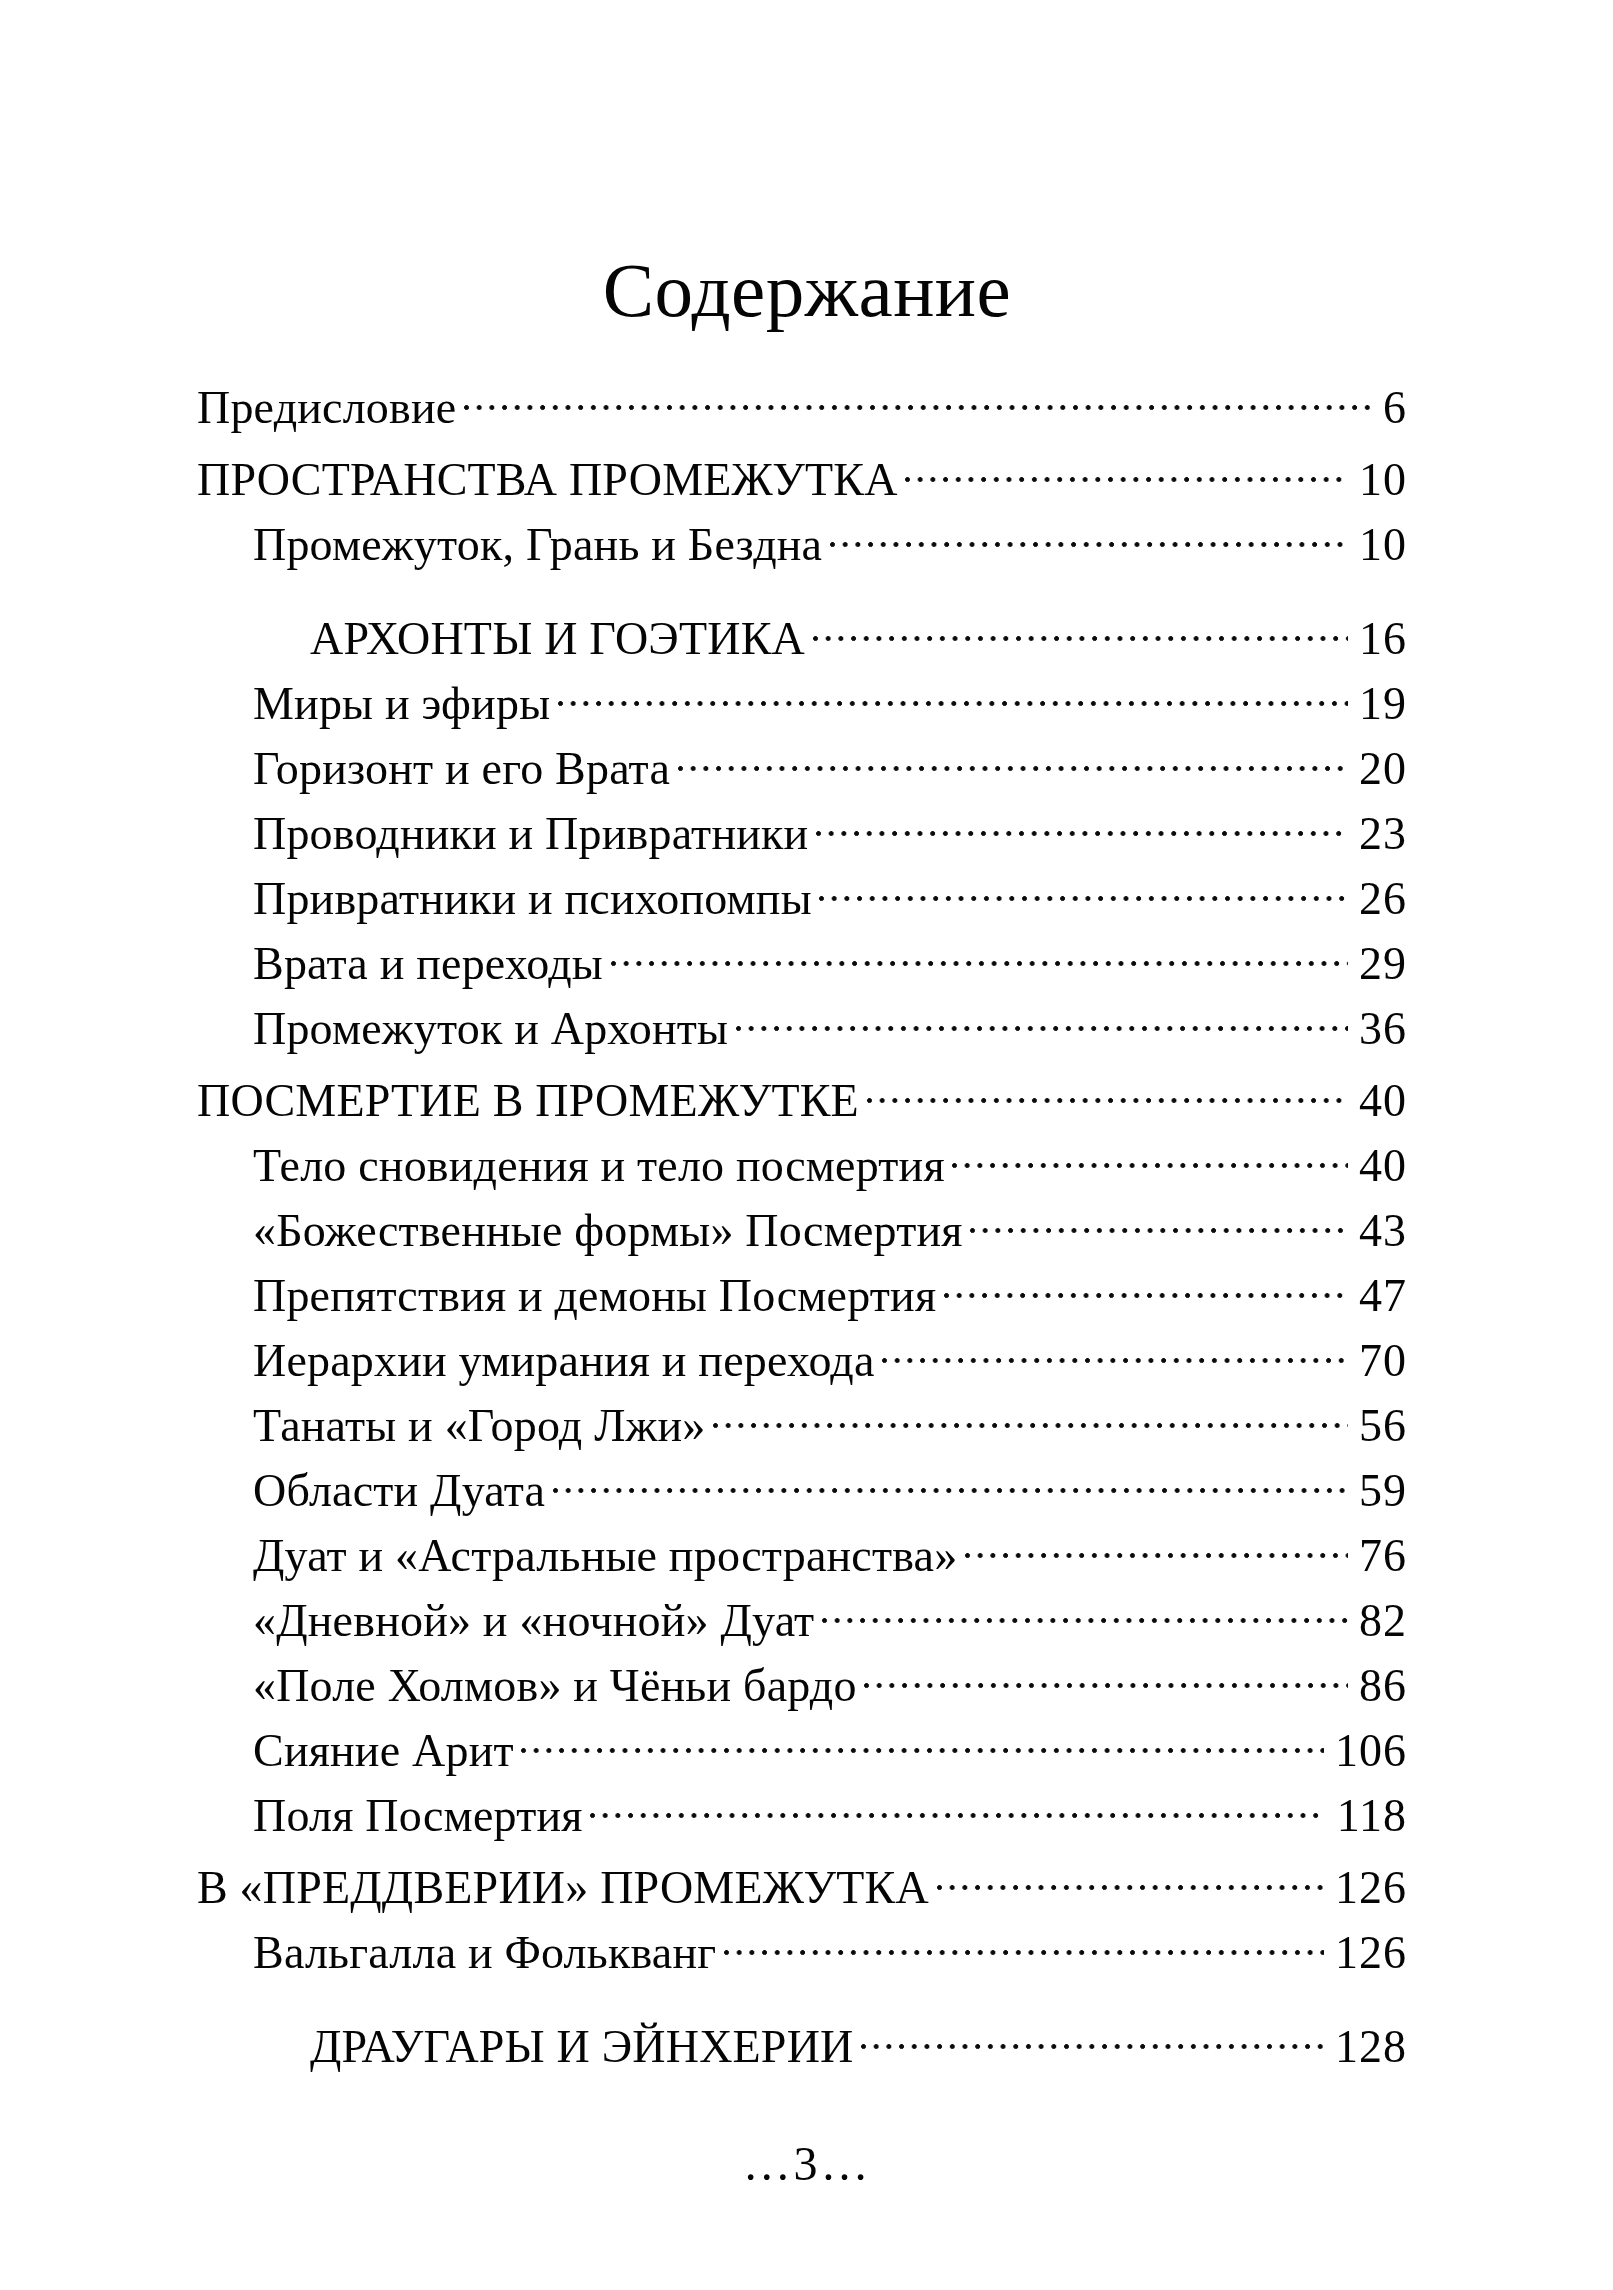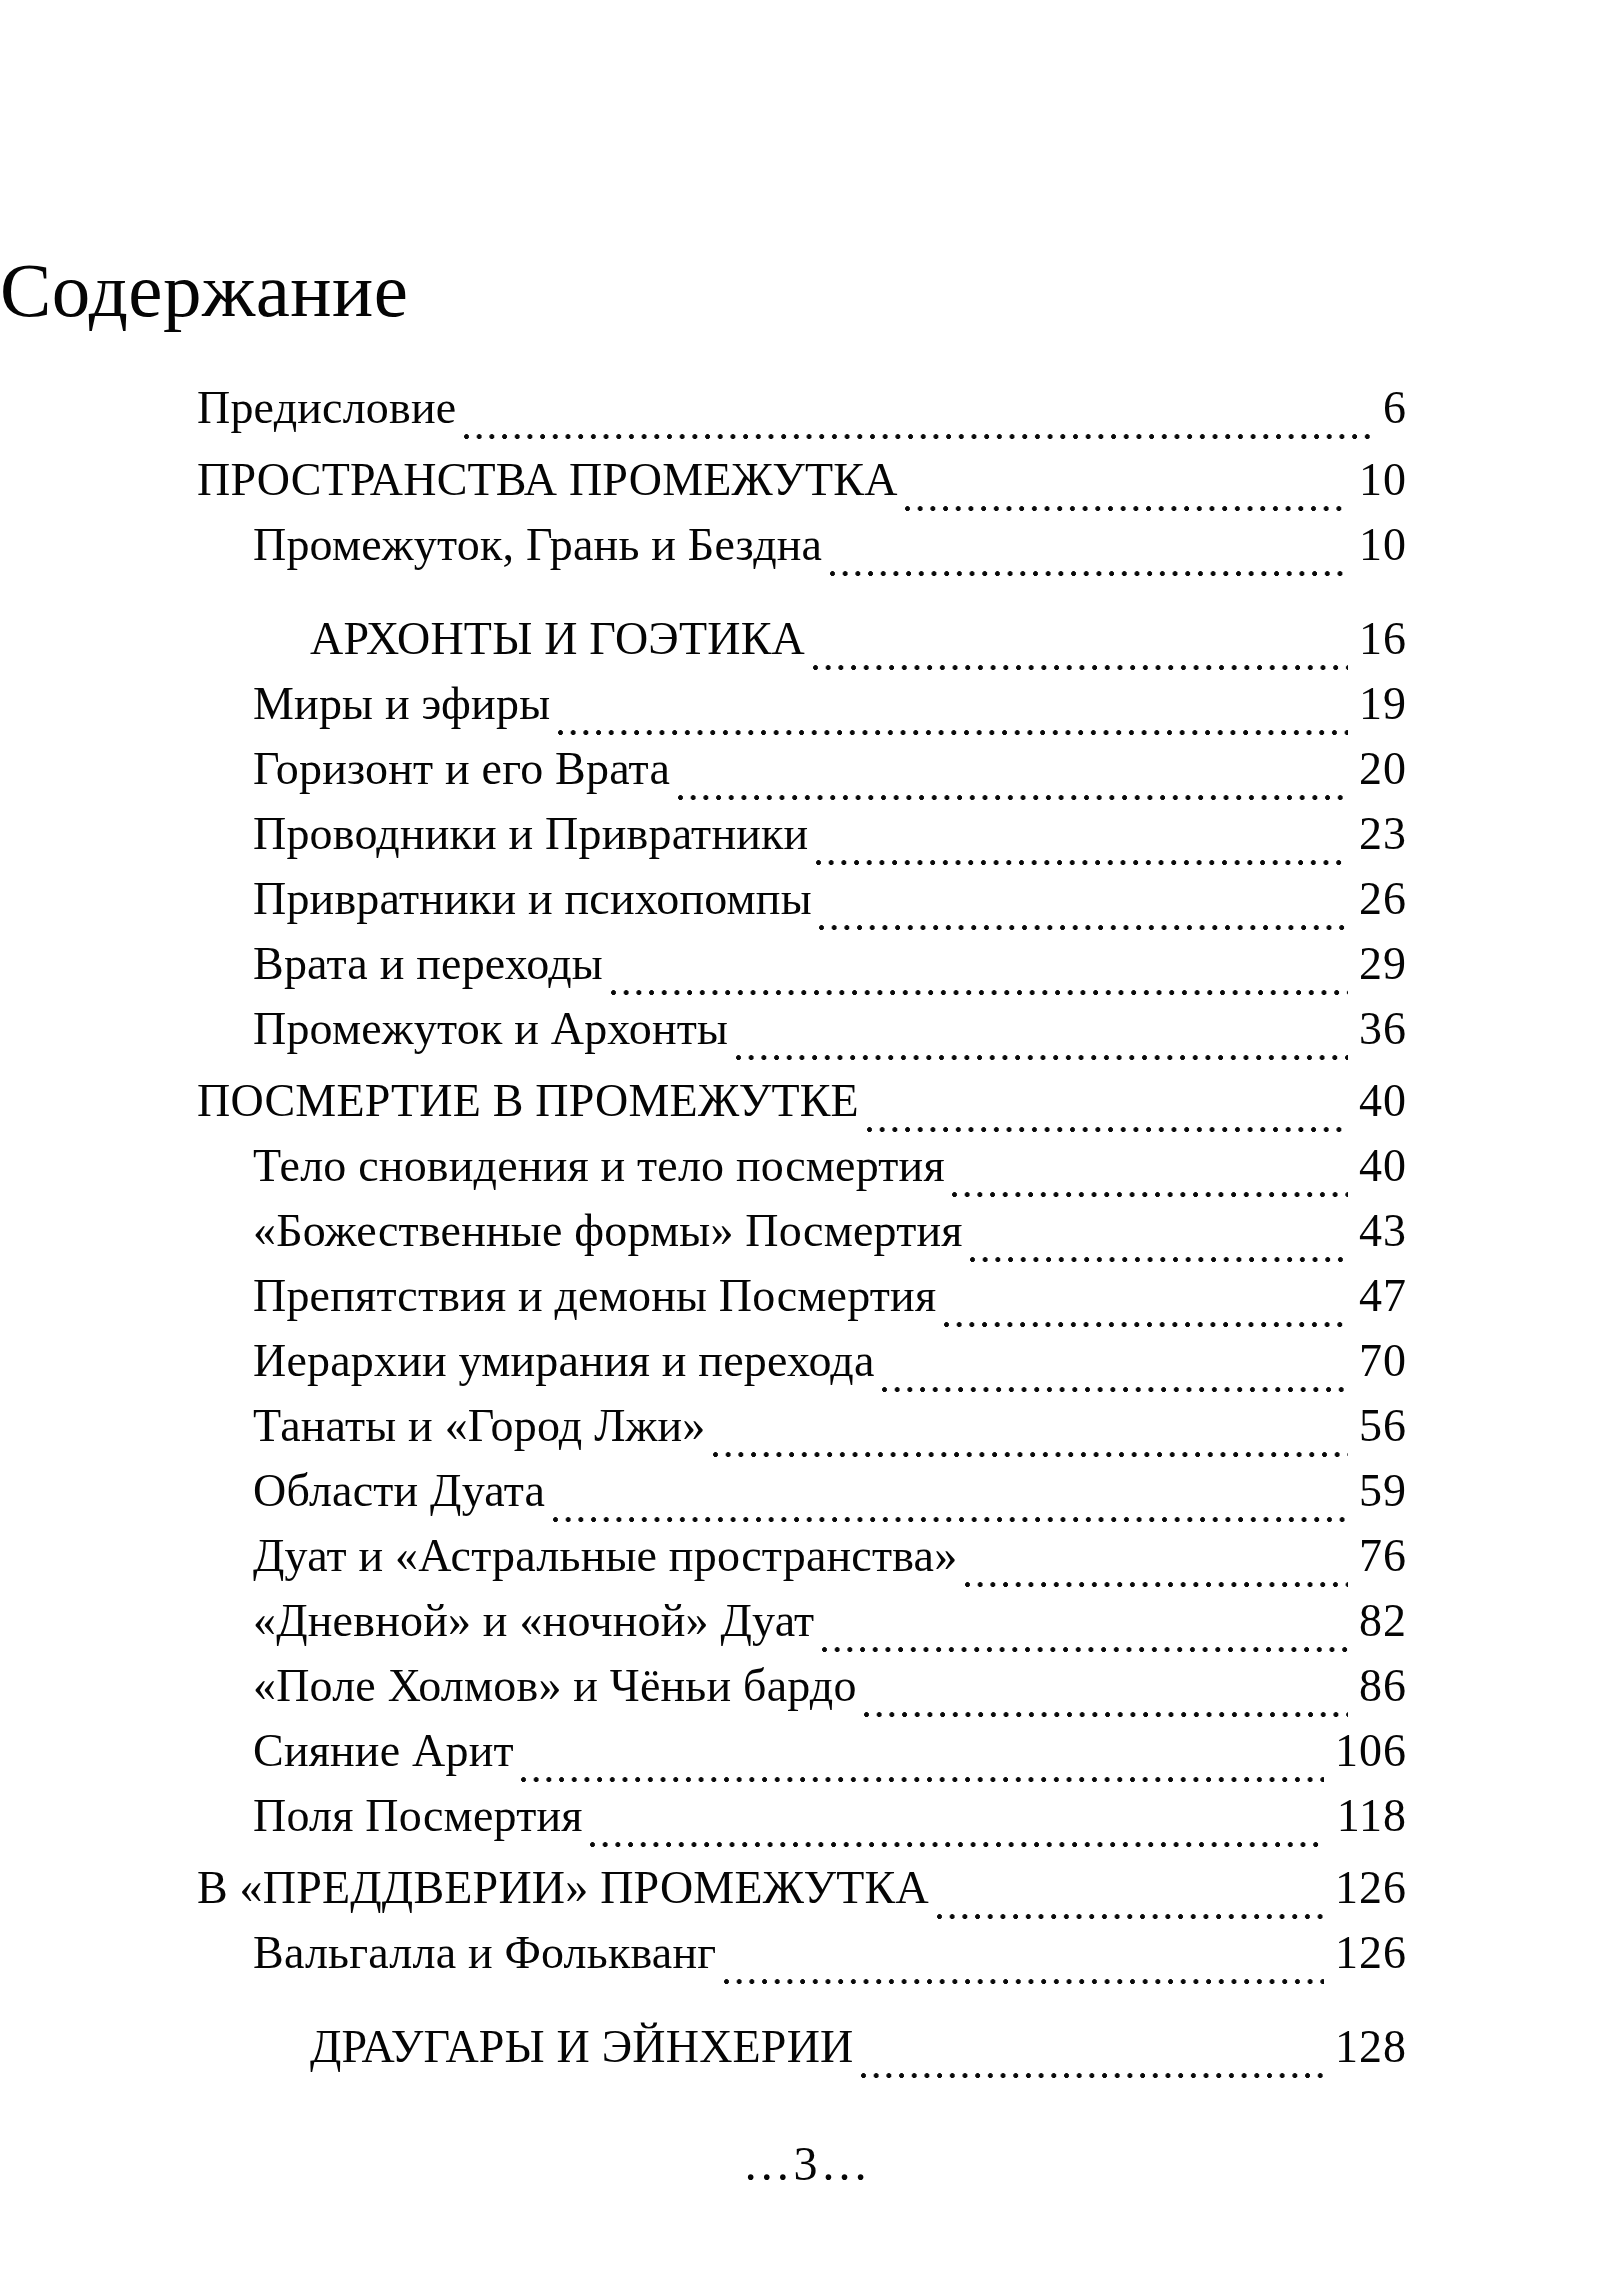--- a/index.html
+++ b/index.html
@@ -14,35 +14,36 @@
     background: #ffffff;
     color: #050505;
     font-family: "Liberation Serif", "DejaVu Serif", serif;
     overflow: hidden;
   }
   .page-title {
     position: absolute;
     top: 200px;
     left: 0;
     width: 100%;
+    text-align: center;
     font-size: 77px;
     line-height: 1;
     font-weight: 400;
     letter-spacing: 0.5px;
     white-space: nowrap;
   }
   .toc {
     position: absolute;
     left: 197px;
     top: 375px;
     width: 1210px;
   }
   .toc-row {
     display: flex;
-    align-items: flex-end;
+    align-items: center;
     height: 65px;
     font-size: 46px;
     line-height: 65px;
     white-space: nowrap;
   }
   .toc-row.gap { margin-top: 7px; }
   .toc-row.lvl1 { padding-left: 56px; }
   .toc-row.lvl2 { padding-left: 113px; margin-top: 29px; }
   .toc-label {
     flex: 0 0 auto;

